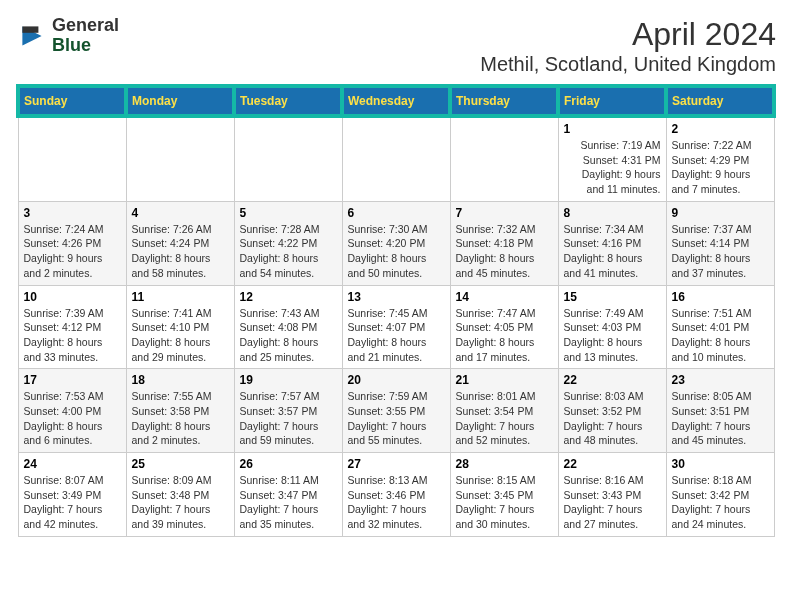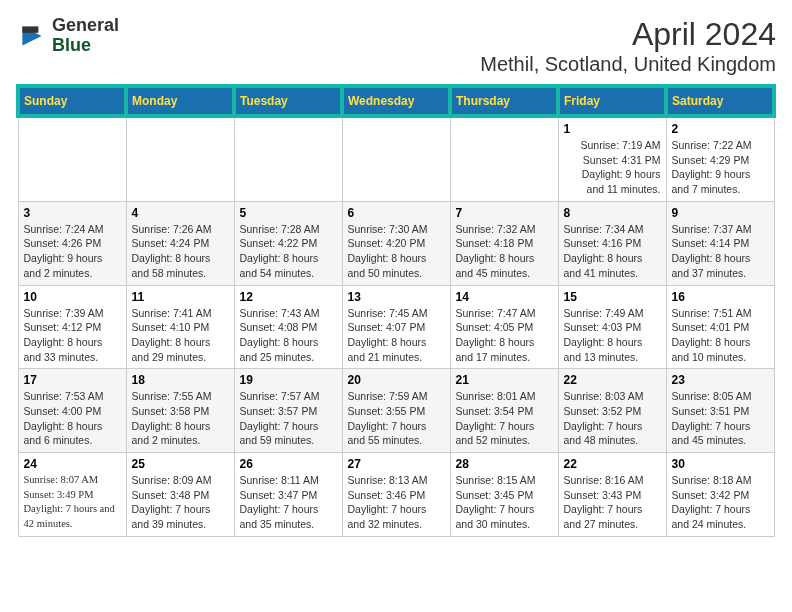--- a/index.html
+++ b/index.html
@@ -265,21 +265,21 @@
         <td>
           <span class="day-number">23</span>
           <div class="day-info" style="white-space: pre-line;">Sunrise: 8:05 AM
 Sunset: 3:51 PM
 Daylight: 7 hours and 45 minutes.</div>
         </td>
       </tr>
       <tr>
         <td>
           <span class="day-number">24</span>
-          <div class="day-info" style="white-space: pre-line; font-family: Liberation Serif, serif;">Sunrise: 8:07 AM
+          <div class="day-info" style="white-space: pre-line;">Sunrise: 8:07 AM
 Sunset: 3:49 PM
 Daylight: 7 hours and 42 minutes.</div>
         </td>
         <td>
           <span class="day-number">25</span>
           <div class="day-info" style="white-space: pre-line;">Sunrise: 8:09 AM
 Sunset: 3:48 PM
 Daylight: 7 hours and 39 minutes.</div>
         </td>
         <td>

